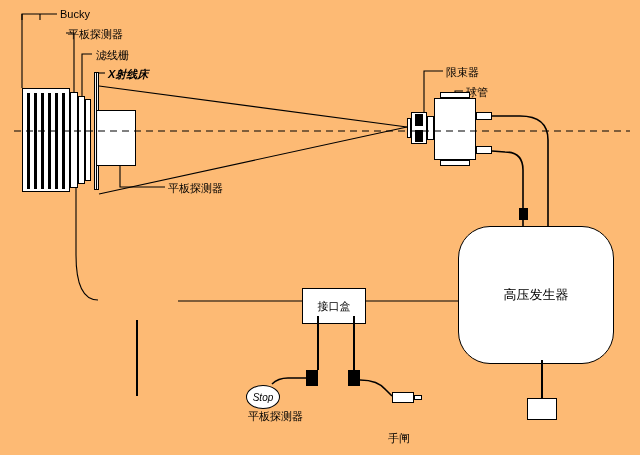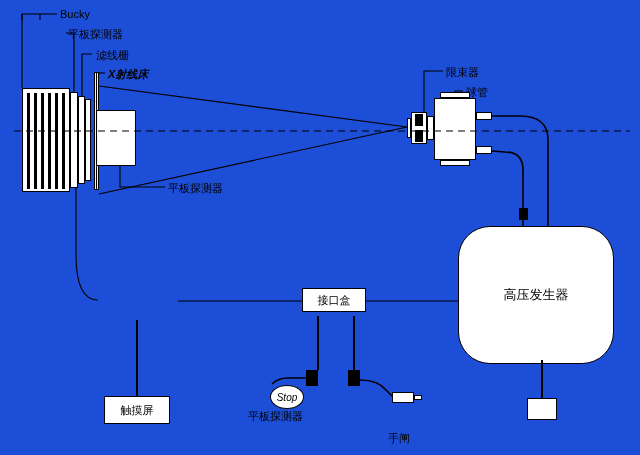--- a/index.html
+++ b/index.html
@@ -4,21 +4,21 @@
 <style>
   html, body {
     margin: 0;
     padding: 0;
     background: #ffffff;
   }
   #root {
     position: relative;
     width: 640px;
     height: 455px;
-    background: #1d4ed8;
+    background: #fdba74;
     font-family: "Liberation Sans", sans-serif;
     overflow: hidden;
   }
   .lbl {
     position: absolute;
     font-size: 11px;
     color: #000;
     white-space: nowrap;
     line-height: 1.15;
   }
@@ -116,33 +116,30 @@
   <div class="box" style="left:434px; top:98px; width:42px; height:62px;"></div>
   <div class="box" style="left:440px; top:92px; width:30px; height:6px;"></div>
   <div class="box" style="left:440px; top:160px; width:30px; height:6px;"></div>
   <div class="vln" style="left:449px; top:98px; height:62px;"></div>
   <div class="vln" style="left:461px; top:98px; height:62px;"></div>
 
   <div class="box" style="left:476px; top:112px; width:16px; height:8px;"></div>
   <div class="box" style="left:476px; top:146px; width:16px; height:8px;"></div>
 
 
-  <div class="box center-text" style="left:302px; top:288px; width:64px; height:24px;">
+  <div class="box center-text" style="left:302px; top:288px; width:64px; height:36px;">
     <span>接口盒</span>
   </div>
 
   <div class="box center-text" style="left:458px; top:226px; width:156px; height:138px; font-size:13px;border-radius:32px;">
     <span>高压发生器</span>
   </div>
 
-  <div class="box center-text" style="left:104px; top:396px; width:66px; height:28px;">
-    <span>触摸屏</span>
-  </div>
-
-  <div class="stopcircle" style="left:270px; top:385px; width:32px; height:22px; border-radius:50%;align-items:center;">
+
+  <div class="stopcircle" style="left:246px; top:385px; width:32px; height:22px; border-radius:50%;align-items:center;">
     <span>Stop</span>
   </div>
 
   <div class="filled" style="left:306px; top:370px; width:12px; height:16px;"></div>
   <div class="filled" style="left:348px; top:370px; width:12px; height:16px;"></div>
   <div class="filled" style="left:519px; top:208px; width:9px; height:12px;"></div>
 
   <div class="box" style="left:392px; top:392px; width:22px; height:11px;"></div>
   <div class="box" style="left:414px; top:395px; width:8px; height:5px;"></div>
 

